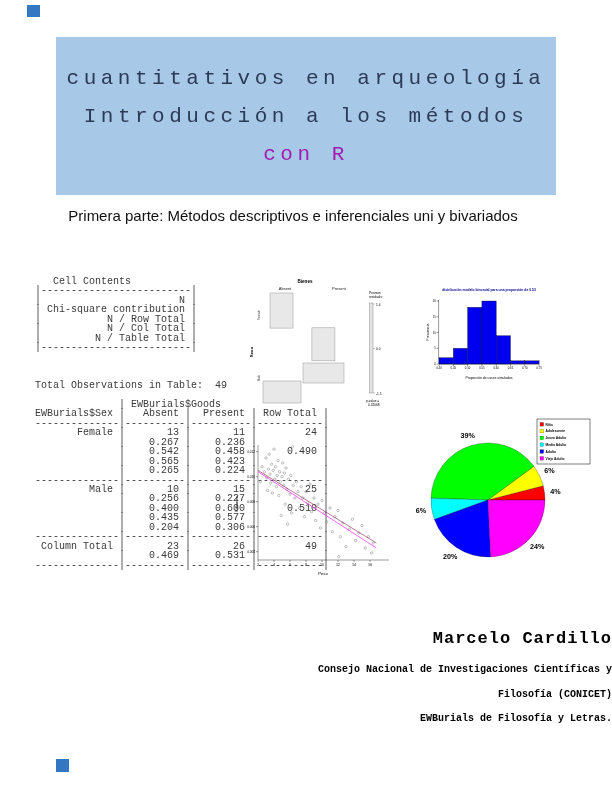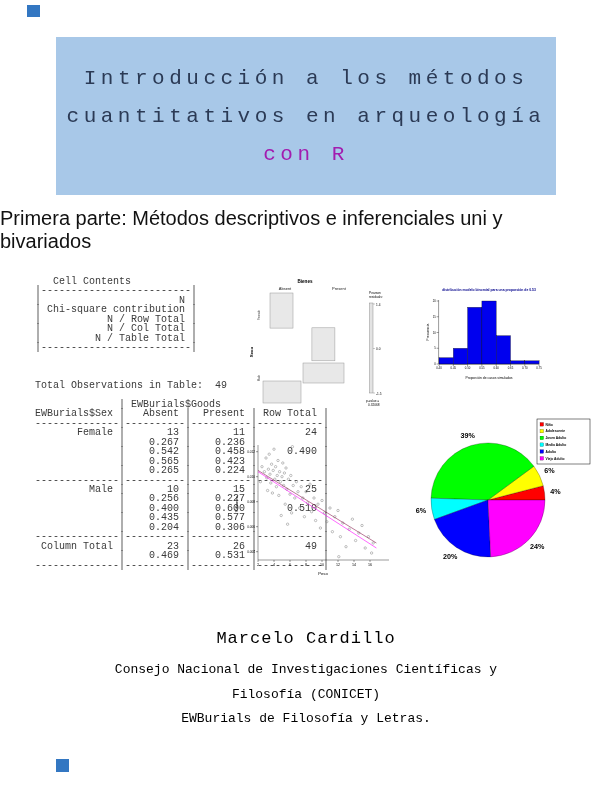--- a/index.html
+++ b/index.html
@@ -5,47 +5,47 @@
   html,body{margin:0;padding:0;}
   body{background:#ffffff;font-family:"Liberation Sans",sans-serif;}
   .page{position:relative;width:612px;height:792px;background:#ffffff;overflow:hidden;}
   .corner-square{position:absolute;width:13px;height:12px;}
   .corner-square.top{left:27px;top:5px;}
   .corner-square.bottom{left:56px;top:759px;height:13px;}
   .banner{position:absolute;left:56px;top:37px;width:500px;height:158px;
           display:flex;flex-direction:column;justify-content:center;align-items:center;gap:13px;}
   .title-line{font-family:"Liberation Mono","DejaVu Sans Mono",monospace;font-size:21px;
           letter-spacing:4.5px;white-space:nowrap;line-height:25px;}
-  .subtitle{position:absolute;left:0;top:207px;width:586px;
-          font-size:20px;color:#111111;}
+  .subtitle{position:absolute;left:0;top:207px;width:586px;text-align:center;
+          font-size:15px;color:#111111;}
   .console{position:absolute;left:35px;top:277px;margin:0;
           font-family:"Liberation Mono","DejaVu Sans Mono",monospace;
           font-size:10px;line-height:9.45px;color:#3a3a3a;white-space:pre;}
   .chart{position:absolute;}
   #mosaic{left:245px;top:274px;width:170px;height:136px;}
   #hist{left:425px;top:283px;width:170px;height:112px;}
   #scatter{left:232px;top:424px;width:190px;height:165px;}
   #pie{left:414px;top:412px;width:198px;height:168px;}
   .chart svg{display:block;}
   .chart svg text{font-family:"Liberation Sans",sans-serif;}
-  .authors{position:absolute;left:0;top:629px;width:612px;text-align:center;
-          font-family:"Liberation Mono","DejaVu Sans Mono",monospace;font-weight:normal;color:#000;}
+  .authors{position:absolute;left:0;top:629px;width:612px;text-align:right;
+          font-family:"Liberation Mono","DejaVu Sans Mono",monospace;font-weight:bold;color:#000;}
   .author-name{font-size:17px;letter-spacing:1px;margin-bottom:10px;}
-  .author-line{font-size:13px;line-height:24.5px;white-space:nowrap;}
+  .author-line{font-size:10px;line-height:24.5px;white-space:nowrap;}
 </style>
 </head>
 <body>
 
 <div class="page">
 
   <div class="corner-square top" style="background: rgb(51, 119, 194);"></div>
 
   <div class="banner" style="background: rgb(168, 200, 232);">
+    <div class="title-line" style="color: rgb(43, 58, 85);">cuantitativos en arqueología</div>
     <div class="title-line" style="color: rgb(43, 58, 85);">Introducción a los métodos</div>
-    <div class="title-line" style="color: rgb(43, 58, 85);">cuantitativos en arqueología</div>
     <div class="title-line" style="color: #a21caf;">con R</div>
   </div>
 
   <div class="subtitle">Primera parte: Métodos descriptivos e inferenciales uni y bivariados</div>
 
   <pre class="console">   Cell Contents
 |-------------------------|
 |                       N |
 | Chi-square contribution |
 |           N / Row Total |

